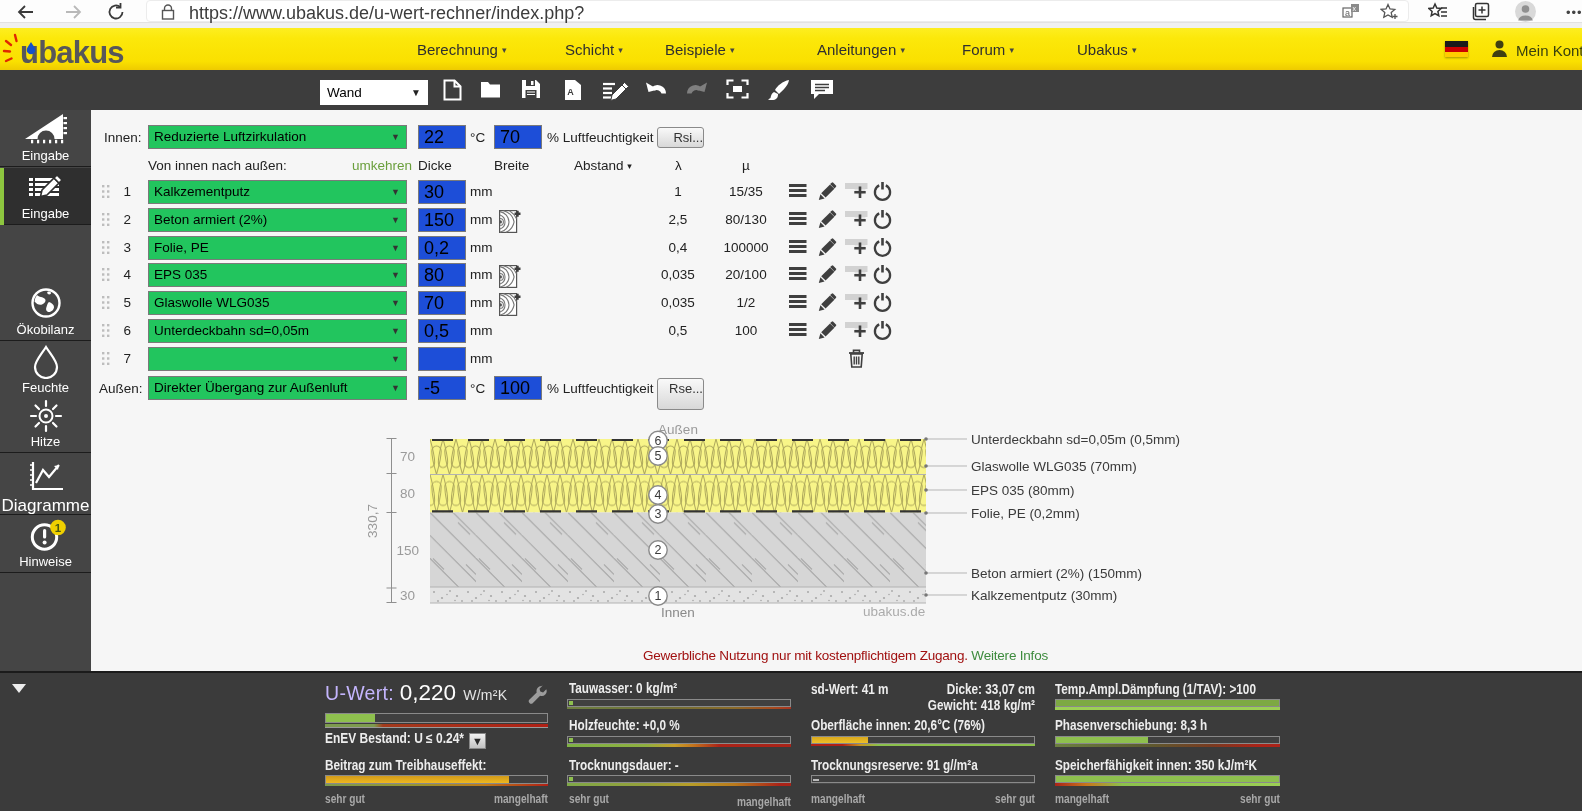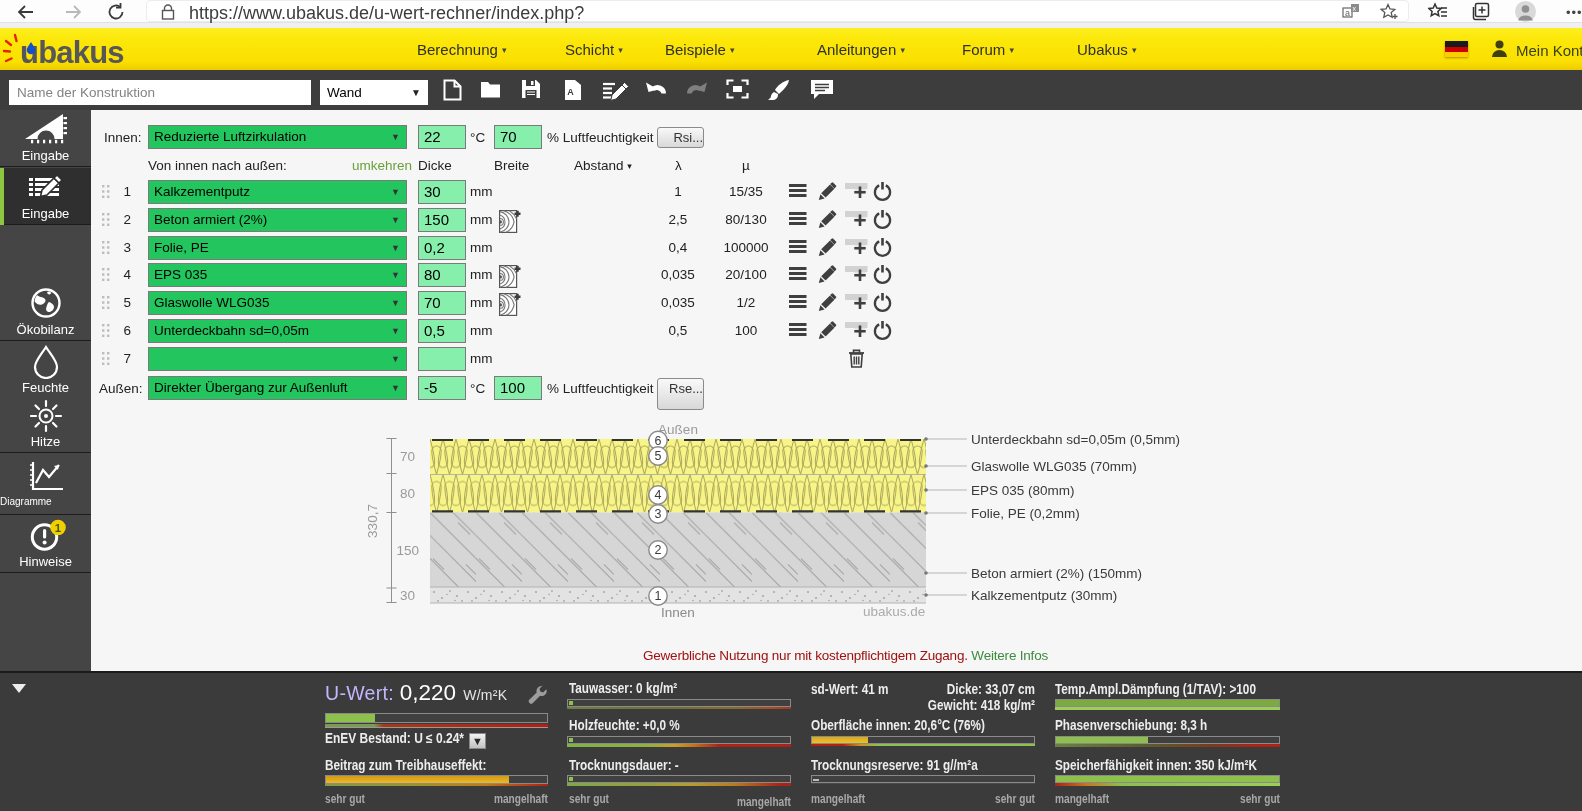--- a/index.html
+++ b/index.html
@@ -1,19 +1,19 @@
 <!DOCTYPE html>
 <html><head><meta charset="utf-8"><style>
 *{margin:0;padding:0;box-sizing:border-box}
 body{width:1582px;height:811px;overflow:hidden;font-family:"Liberation Sans",sans-serif;background:#f6f6f6;position:relative}
 .abs{position:absolute}
 .t{position:absolute;font-size:13.5px;color:#222;white-space:nowrap}
 .sel{position:absolute;background:#22c55e;border:1px solid #7a7a7a;height:24px;font-size:13.5px;color:#000;line-height:22px;padding-left:5px;white-space:nowrap;overflow:hidden}
 .sel .ar{position:absolute;right:6px;top:0;line-height:22px;font-size:9px;color:#333}
-.inp{position:absolute;background:#86efac;border:1px solid #7a7a7a;height:24px;font-size:15px;color:#000;line-height:22px;padding-left:5px;white-space:nowrap}
+.inp{position:absolute;background:#1d4ed8;border:1px solid #7a7a7a;height:24px;font-size:18px;color:#000;line-height:22px;padding-left:5px;white-space:nowrap}
 .btn{position:absolute;background:linear-gradient(#f9f9f9,#d8d8d8);border:1px solid #8a8a8a;border-radius:3px;font-size:13px;color:#333;text-align:right;line-height:19px}
 .pl{position:absolute;font-size:14px;font-weight:bold;color:#ededed;white-space:nowrap;transform:scaleX(0.84);transform-origin:0 0}
 .plr{transform-origin:100% 0 !important}
 .pg{position:absolute;font-size:13.5px;font-weight:bold;color:#a8a8a8;white-space:nowrap;transform:scaleX(0.75);transform-origin:0 0}
 .pgr{transform-origin:100% 0 !important}
 </style></head><body>
 
 <div class="abs" style="left:0;top:0;width:1582px;height:28px;background:#fdfdfd">
 <div class="abs" style="left:0;top:22px;width:1582px;height:1px;background:#e2e2e2"></div>
 <div class="abs" style="left:0;top:23px;width:1582px;height:5px;background:#f0f0f0"></div>
@@ -81,21 +81,20 @@
       <div style="height:5px;background:#c00"></div>
       <div style="height:5px;background:#fc0"></div>
     </div>
 <svg class="abs" style="left:1491px;top:12px" width="17" height="18" viewBox="0 0 17 18">
       <circle cx="8.5" cy="4.5" r="4" fill="#3f3f12"></circle>
       <path d="M1,17 a7.5,7 0 0 1 15,0 z" fill="#3f3f12"></path>
     </svg>
 <div class="abs" style="left:1516px;top:14px;font-size:15px;color:#39400e;white-space:nowrap">Mein Konto</div>
 </div>
 <div class="abs" style="left:0;top:70px;width:1582px;height:40px;background:#3d3d3d">
-<div class="abs" style="left:9px;top:10px;width:302px;height:25px;background:#fff;font-size:13.5px;color:#838383;line-height:25px;padding-left:8px">Name der Konstruktion</div>
 <div class="abs" style="left:320px;top:10px;width:108px;height:25px;background:#fff;font-size:13.5px;color:#000;line-height:25px;padding-left:7px">Wand<span style="position:absolute;right:7px;font-size:10px;color:#222">▼</span></div>
 <div class="abs" style="left:443px;top:9px"><svg width="19" height="22" viewBox="0 0 19 22">
         <path d="M1.5,1.5 h10 l6,6 v13 h-16 z" fill="none" stroke="#fff" stroke-width="2"></path>
         <path d="M11.5,1.5 v6 h6" fill="none" stroke="#fff" stroke-width="2"></path>
       </svg></div>
 <div class="abs" style="left:480px;top:9px"><svg width="21" height="20" viewBox="0 0 21 20">
         <path d="M1,3 h7 l2,2.5 h10 v13 h-19 z" fill="#fff"></path>
       </svg></div>
 <div class="abs" style="left:521px;top:9px"><svg width="20" height="20" viewBox="0 0 20 20">
         <path d="M1,1 h14 l4,4 v14 h-18 z" fill="#fff"></path>
@@ -208,21 +207,21 @@
         </svg></div>
 <div class="abs" style="left:0;top:38px;width:91px;text-align:center;font-size:13px;color:#fff">Hitze</div>
 </div>
 <div class="abs" style="left:0;top:348px;width:91px;height:57px;background:#454545;border-bottom:1.5px solid #1c1c1c">
 <div class="abs" style="left:0;top:3px;width:91px;text-align:center"><svg width="36" height="32" viewBox="0 0 36 32">
           <path d="M5,1 V28 H35" fill="none" stroke="#fff" stroke-width="2.2"></path>
           <path d="M5,4 h-3 M5,9 h-3 M5,14 h-3 M5,19 h-3 M5,24 h-3" stroke="#fff" stroke-width="1.6"></path>
           <path d="M8,22 L15,9 L21,16 L31,4" fill="none" stroke="#fff" stroke-width="2.2"></path>
           <path d="M31,4 l-5,1 4,4 z" fill="#fff"></path>
         </svg></div>
-<div class="abs" style="left:0;top:38px;width:91px;font-size:10px;color:#fff">Diagramme</div>
+<div class="abs" style="left:0;top:38px;width:91px;text-align:center;font-size:17px;color:#fff">Diagramme</div>
 </div>
 <div class="abs" style="left:0;top:406px;width:91px;height:57px;background:#454545;border-bottom:1.5px solid #1c1c1c">
 <div class="abs" style="left:0;top:3px;width:91px;text-align:center"><svg width="40" height="34" viewBox="0 0 40 34">
           <circle cx="18.5" cy="18" r="12.2" fill="none" stroke="#fff" stroke-width="3"></circle>
           <rect x="17" y="10" width="3.2" height="9.5" rx="1.5" fill="#fff"></rect>
           <circle cx="18.6" cy="23.5" r="2" fill="#fff"></circle>
           <circle cx="32" cy="8.5" r="7.8" fill="#f0d000"></circle>
           <text x="32" y="12.5" font-size="11.5" font-weight="bold" fill="#4a5a10" text-anchor="middle" font-family="Liberation Sans">1</text>
         </svg></div>
 <div class="abs" style="left:0;top:38px;width:91px;text-align:center;font-size:13px;color:#fff">Hinweise</div>

